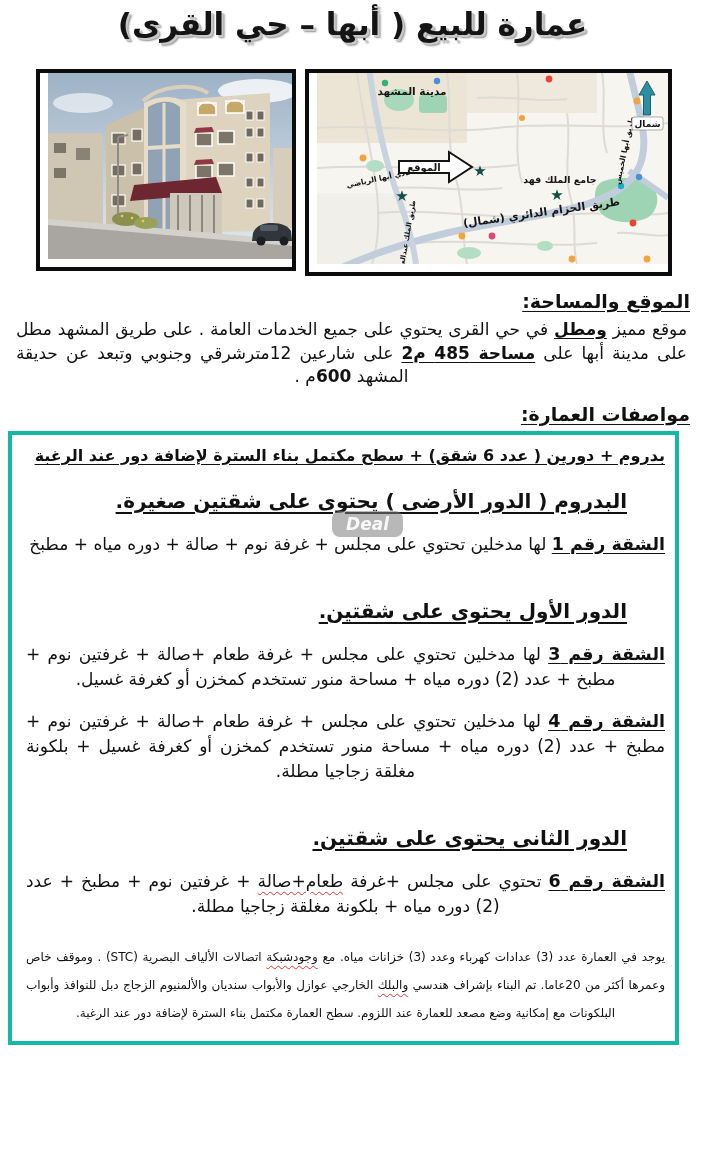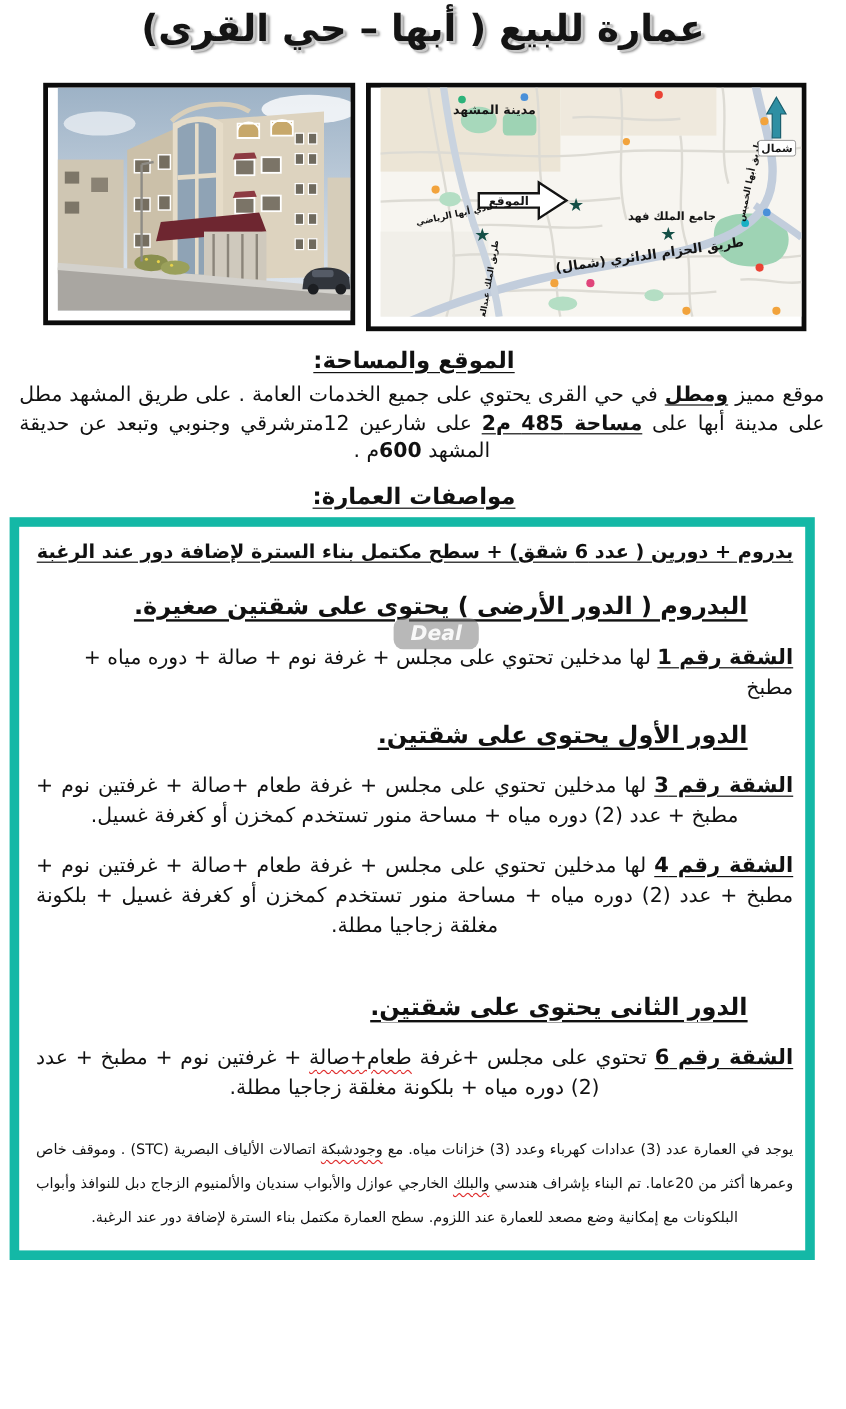--- a/index.html
+++ b/index.html
@@ -31,47 +31,46 @@
   }
   .img-frame{border:4px solid #0c0c0c;background:#fff;line-height:0;}
   .map-frame{width:359px;height:199px;}
   .photo-frame{width:252px;height:194px;}
   
   .sec-heading{
     margin:14px 15px 0 0;
     font-size:19px;font-weight:bold;
     text-decoration:underline;
     text-underline-offset:3px;
-    text-align:center;
   }
   .para{
     margin:6px 18px 0 16px;
     font-size:17px;line-height:23.5px;
     text-align:justify;text-align-last:center;
   }
   .b{font-weight:bold;}
   .bu{font-weight:bold;text-decoration:underline;text-underline-offset:3px;}
   
   .spec-box{
     position:relative;
     margin:6px 26px 0 8px;
-    border:8px solid #14b8a6;
+    border:4px solid #14b8a6;
     padding:8px 10px 14px 10px;
   }
   .box-top-line{
     font-size:16px;font-weight:bold;line-height:26px;
     text-decoration:underline;text-underline-offset:3px;
     text-align:right;
   }
   .floor-heading{
     margin:18px 38px 0 0;
     font-size:20px;font-weight:bold;line-height:28px;
     text-decoration:underline;text-underline-offset:4px;
   }
-  .floor-heading.f1{margin-top:12px;}
+  .floor-heading.f1{margin-top:40px;}
   .floor-heading.f2{margin-top:40px;}
   .apt{
     font-size:17px;line-height:25px;
     text-align:justify;text-align-last:center;
     margin:17px 0 0 4px;
   }
   .apt.single{text-align:right;text-align-last:right;}
   .apt-label{
     font-weight:bold;font-size:17.5px;
     text-decoration:underline;text-underline-offset:3px;

